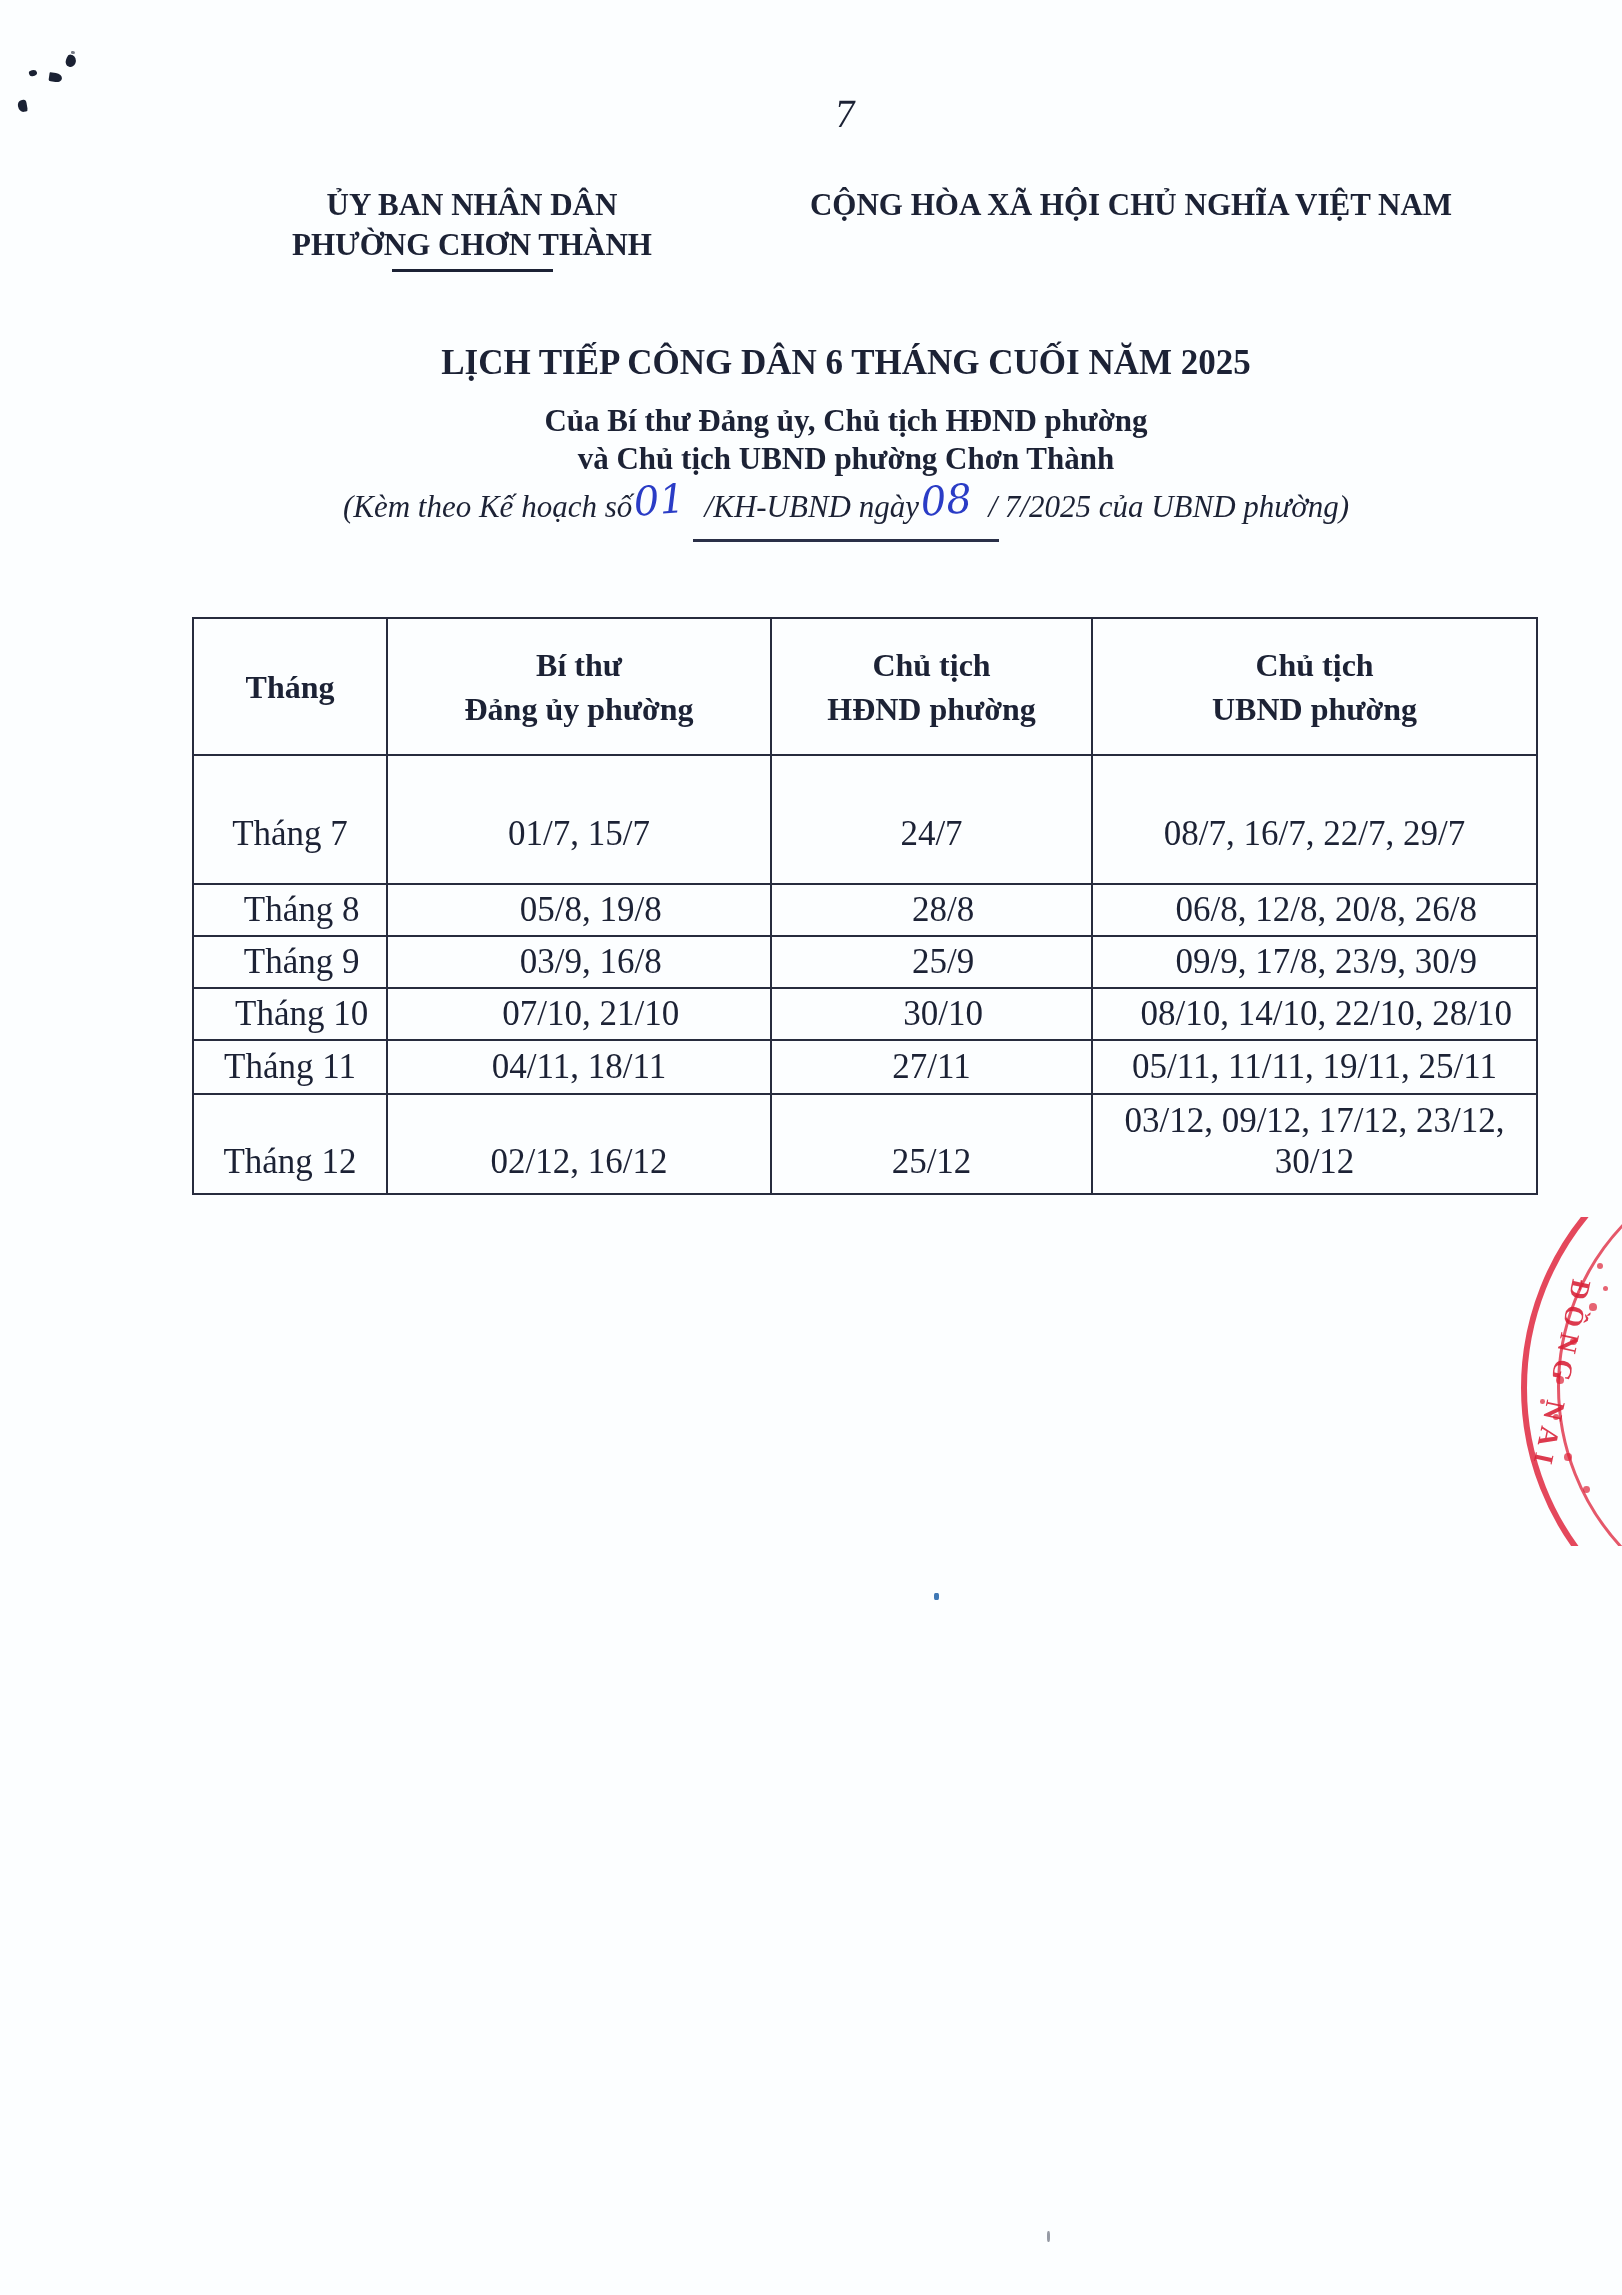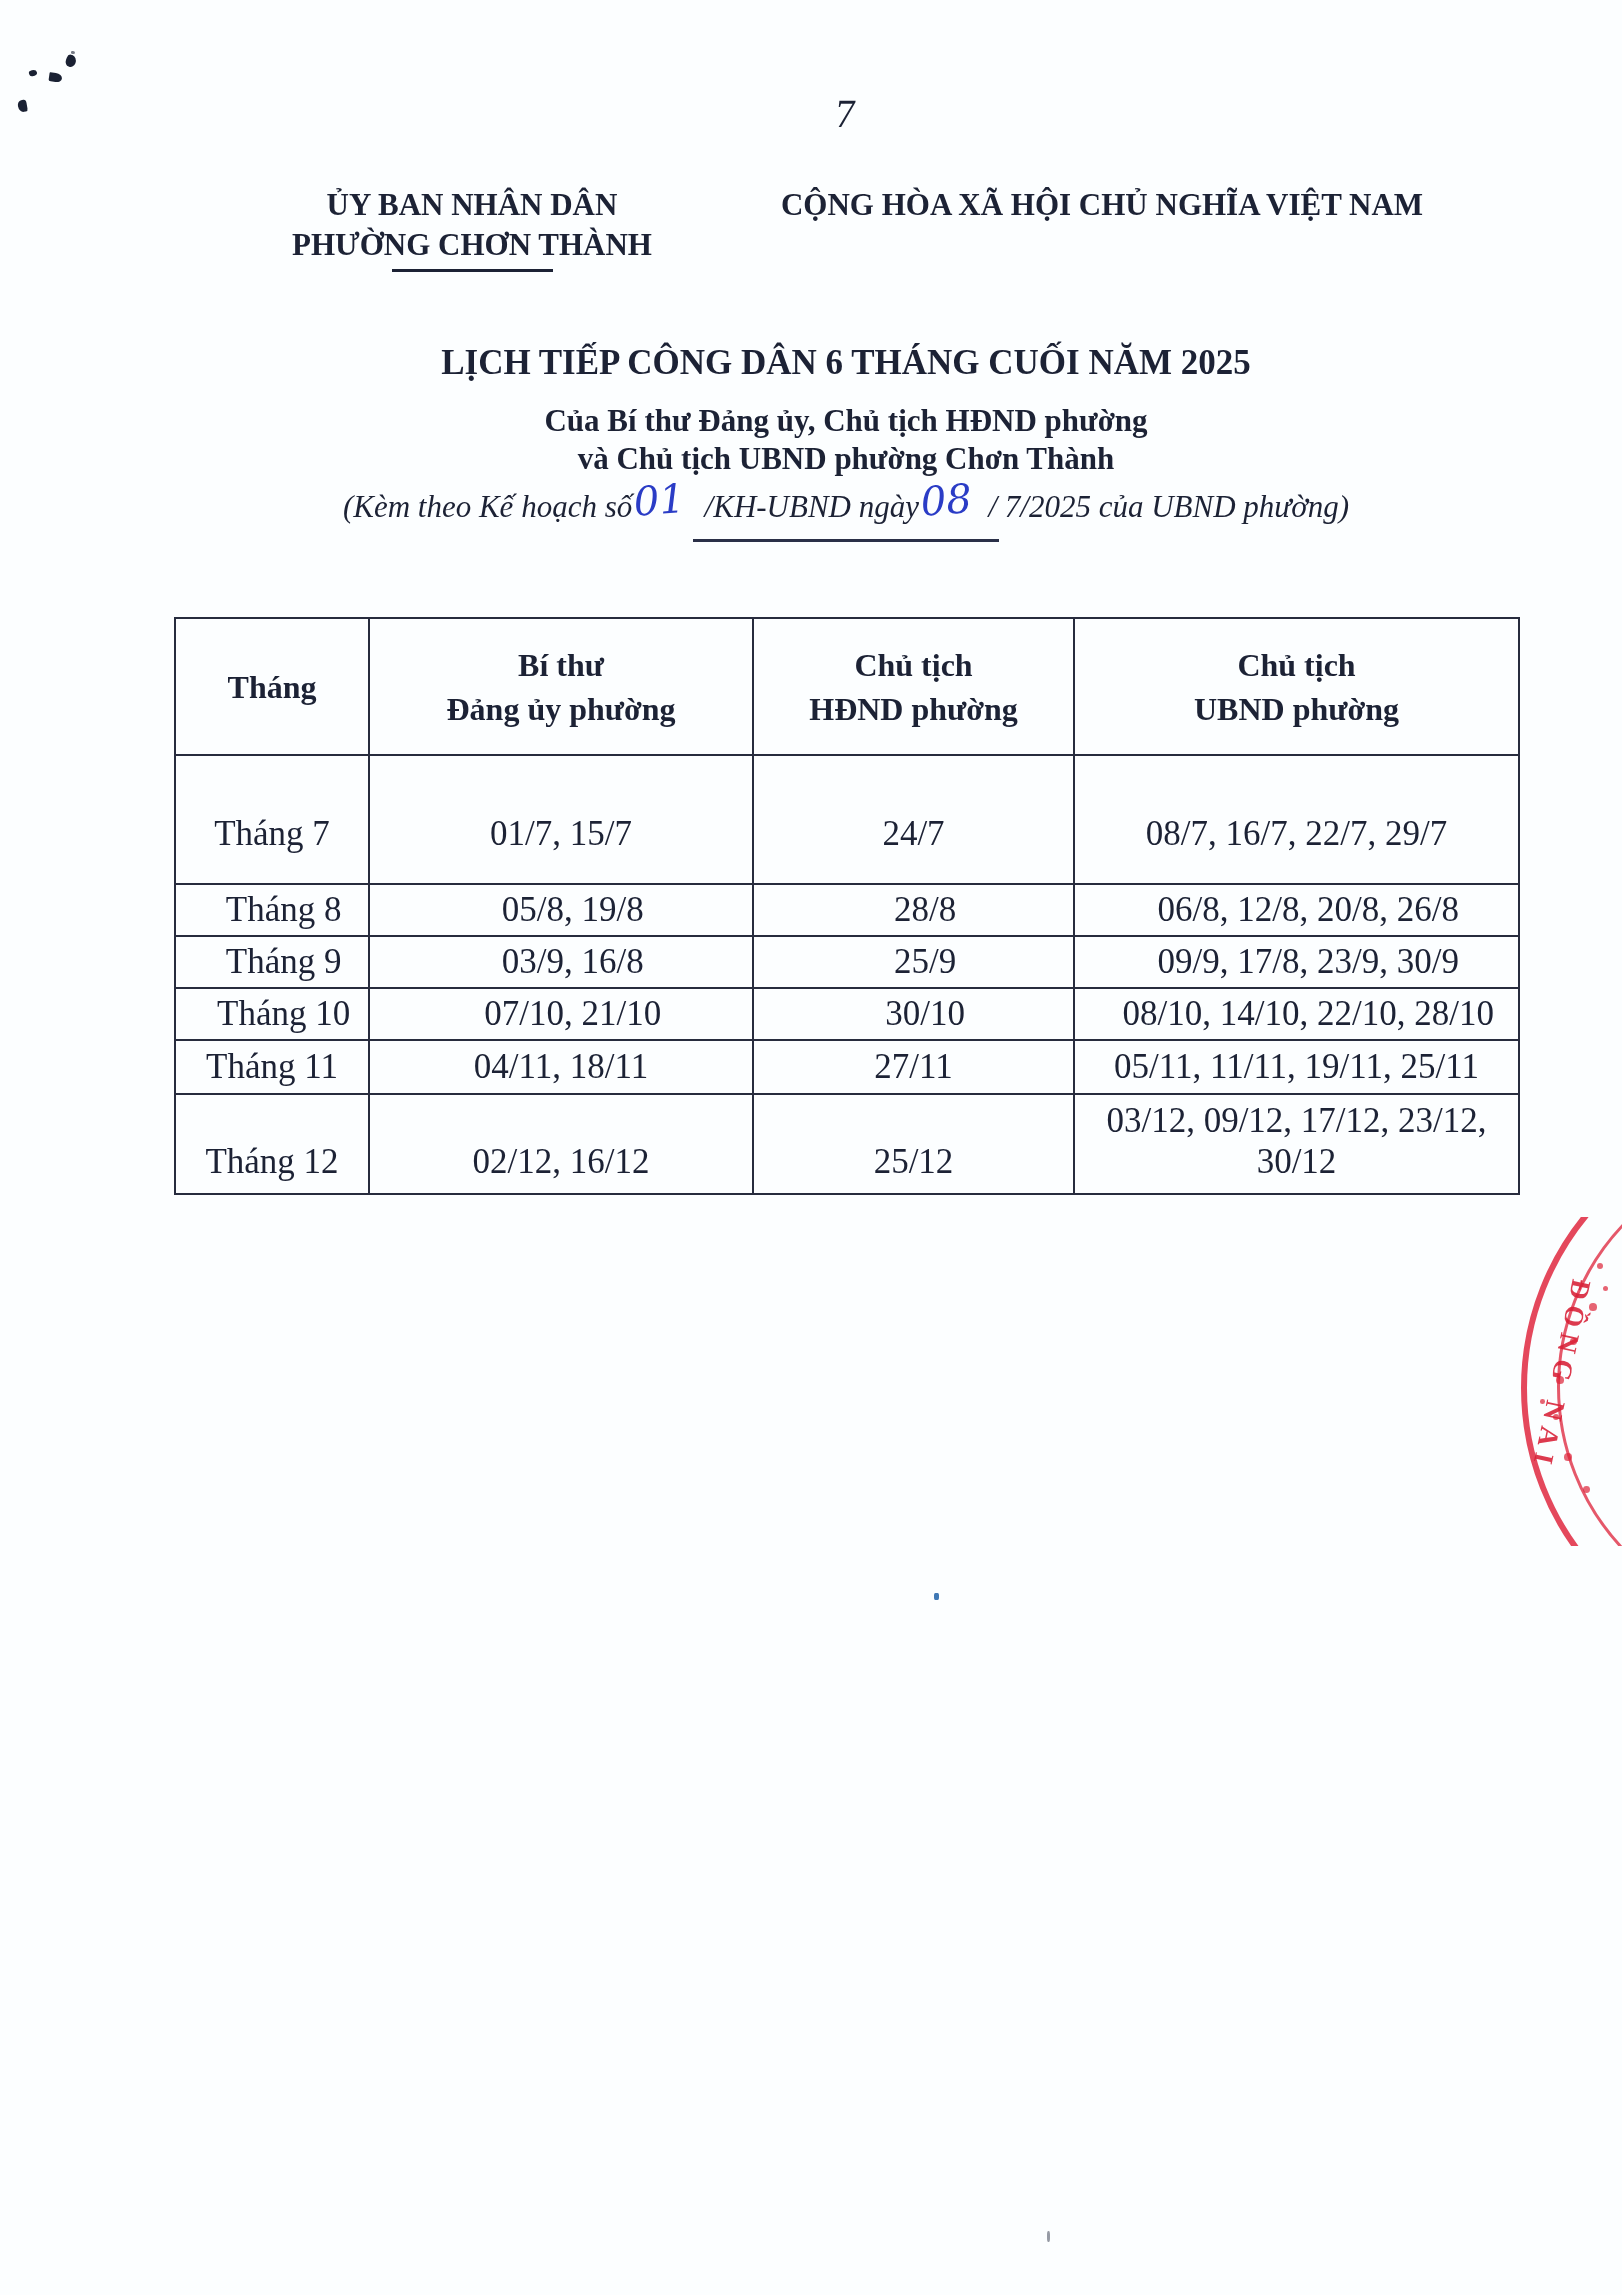--- a/index.html
+++ b/index.html
@@ -25,21 +25,21 @@
     position:absolute;left:811px;top:90px;width:69px;
     text-align:center;font-size:40px;transform:skewX(-6deg);
   }
 
   .hdr-left{
     position:absolute;left:250px;top:185px;width:444px;
     text-align:center;font-weight:bold;font-size:31px;line-height:40px;
   }
   .hdr-left .rule{width:161px;height:3.1px;background:#1c2235;margin:3.8px auto 0;}
   .hdr-right{
-    position:absolute;left:723px;top:185px;width:758px;
+    position:absolute;left:752px;top:185px;width:758px;
     text-align:center;font-weight:bold;
   }
   .hdr-right .l1{font-size:31px;line-height:40px;}
   .hdr-right .l2{display:inline-block;font-size:33px;line-height:38px;
     border-bottom:3.1px solid #1c2235;padding:0 3.1px 4.6px;}
 
   .title-block{
     position:absolute;left:73px;top:341px;width:1546px;text-align:center;
   }
   .title-block .t1{font-weight:bold;font-size:35px;line-height:43px;margin-bottom:18.4px;}
@@ -49,21 +49,21 @@
   .hand{
     font-family:"DejaVu Serif",serif;font-style:italic;font-weight:normal;
     color:#2a3cc6;font-size:40px;line-height:0;display:inline-block;
     transform:rotate(-4deg) translateY(-3.1px);
   }
   .hand.n1{margin:0 20px 0 1.5px;}
   .hand.n2{margin:0 17px 0 1.5px;}
   .title-block .sep{width:306px;height:3.1px;background:#2a3048;margin:12.2px auto 0;}
 
   table.sched{
-    position:absolute;left:174px;top:617px;width:1344px;
+    position:absolute;left:192px;top:617px;width:1344px;
     border-collapse:collapse;table-layout:fixed;
   }
   table.sched td{
     border:2.3px solid #272c3e;text-align:center;
     font-size:35px;line-height:41px;vertical-align:middle;
     padding:1.5px 4.6px;overflow:hidden;
   }
   table.sched tr.head td{font-weight:bold;font-size:32px;line-height:44px;height:132px;}
   tr.r7 td{height:96px;vertical-align:bottom;padding-bottom:29px;}
   tr.r8 td,tr.r9 td,tr.r10 td{height:47px;padding-left:28px;}

